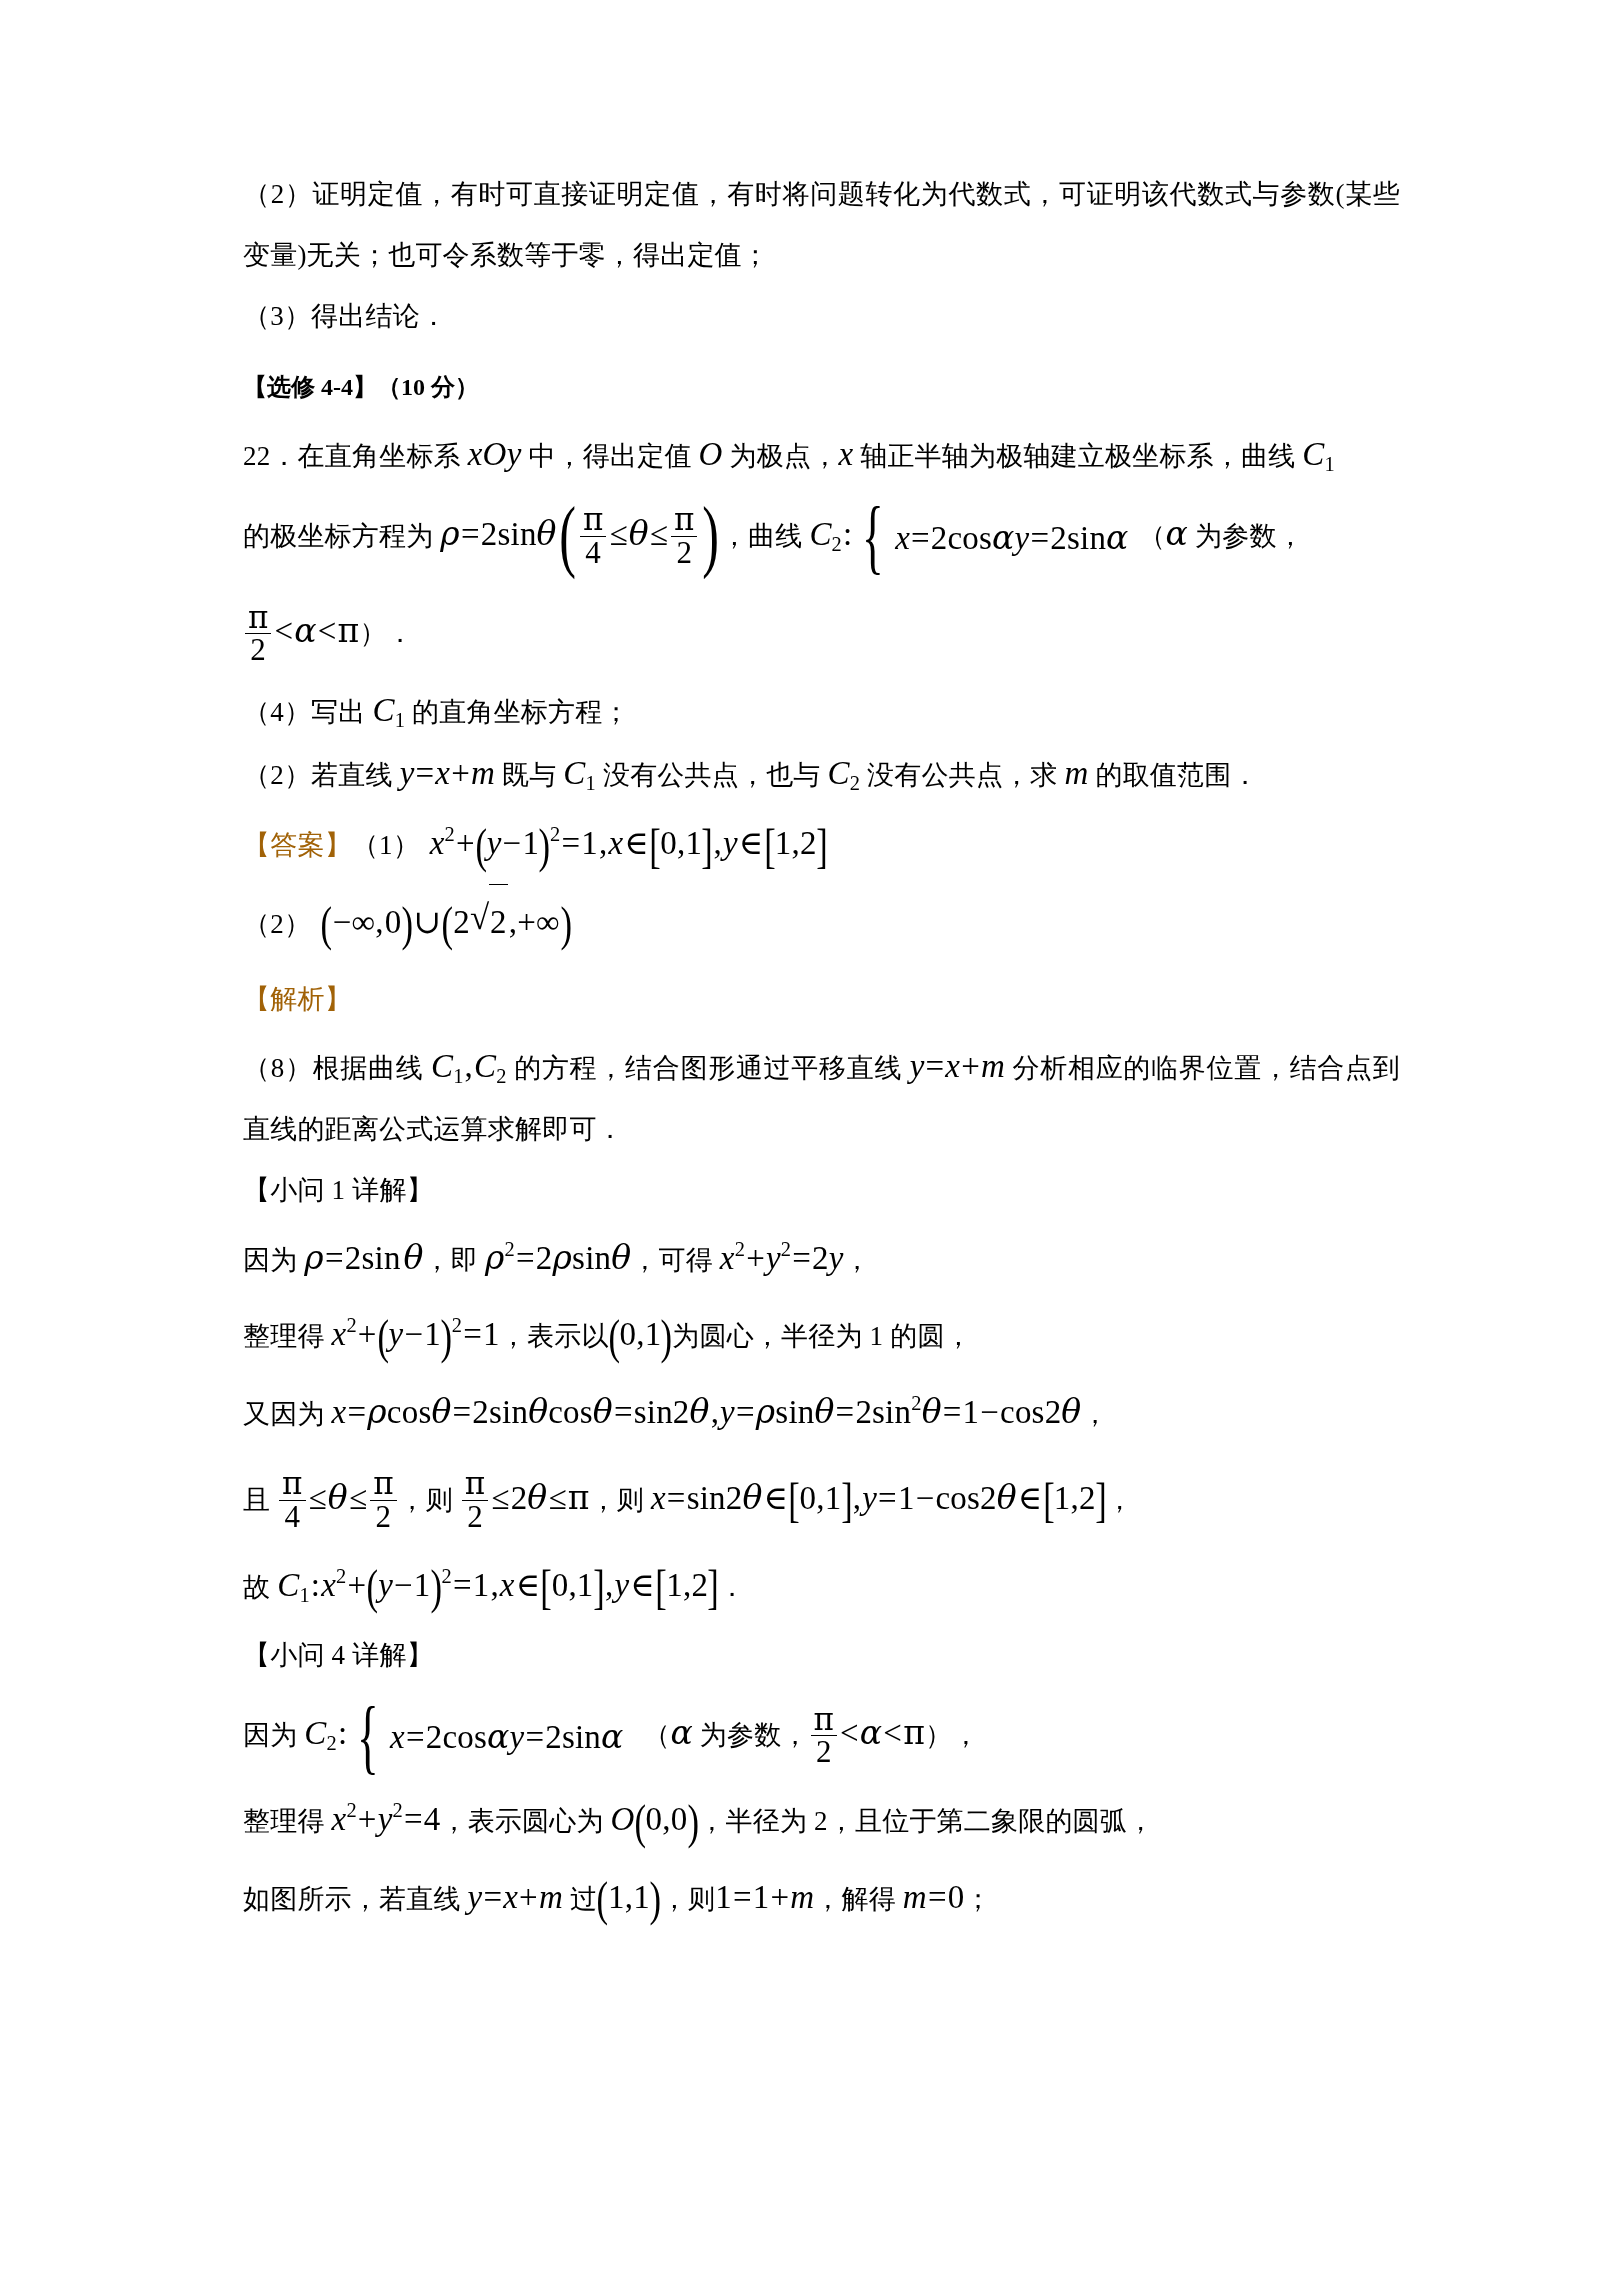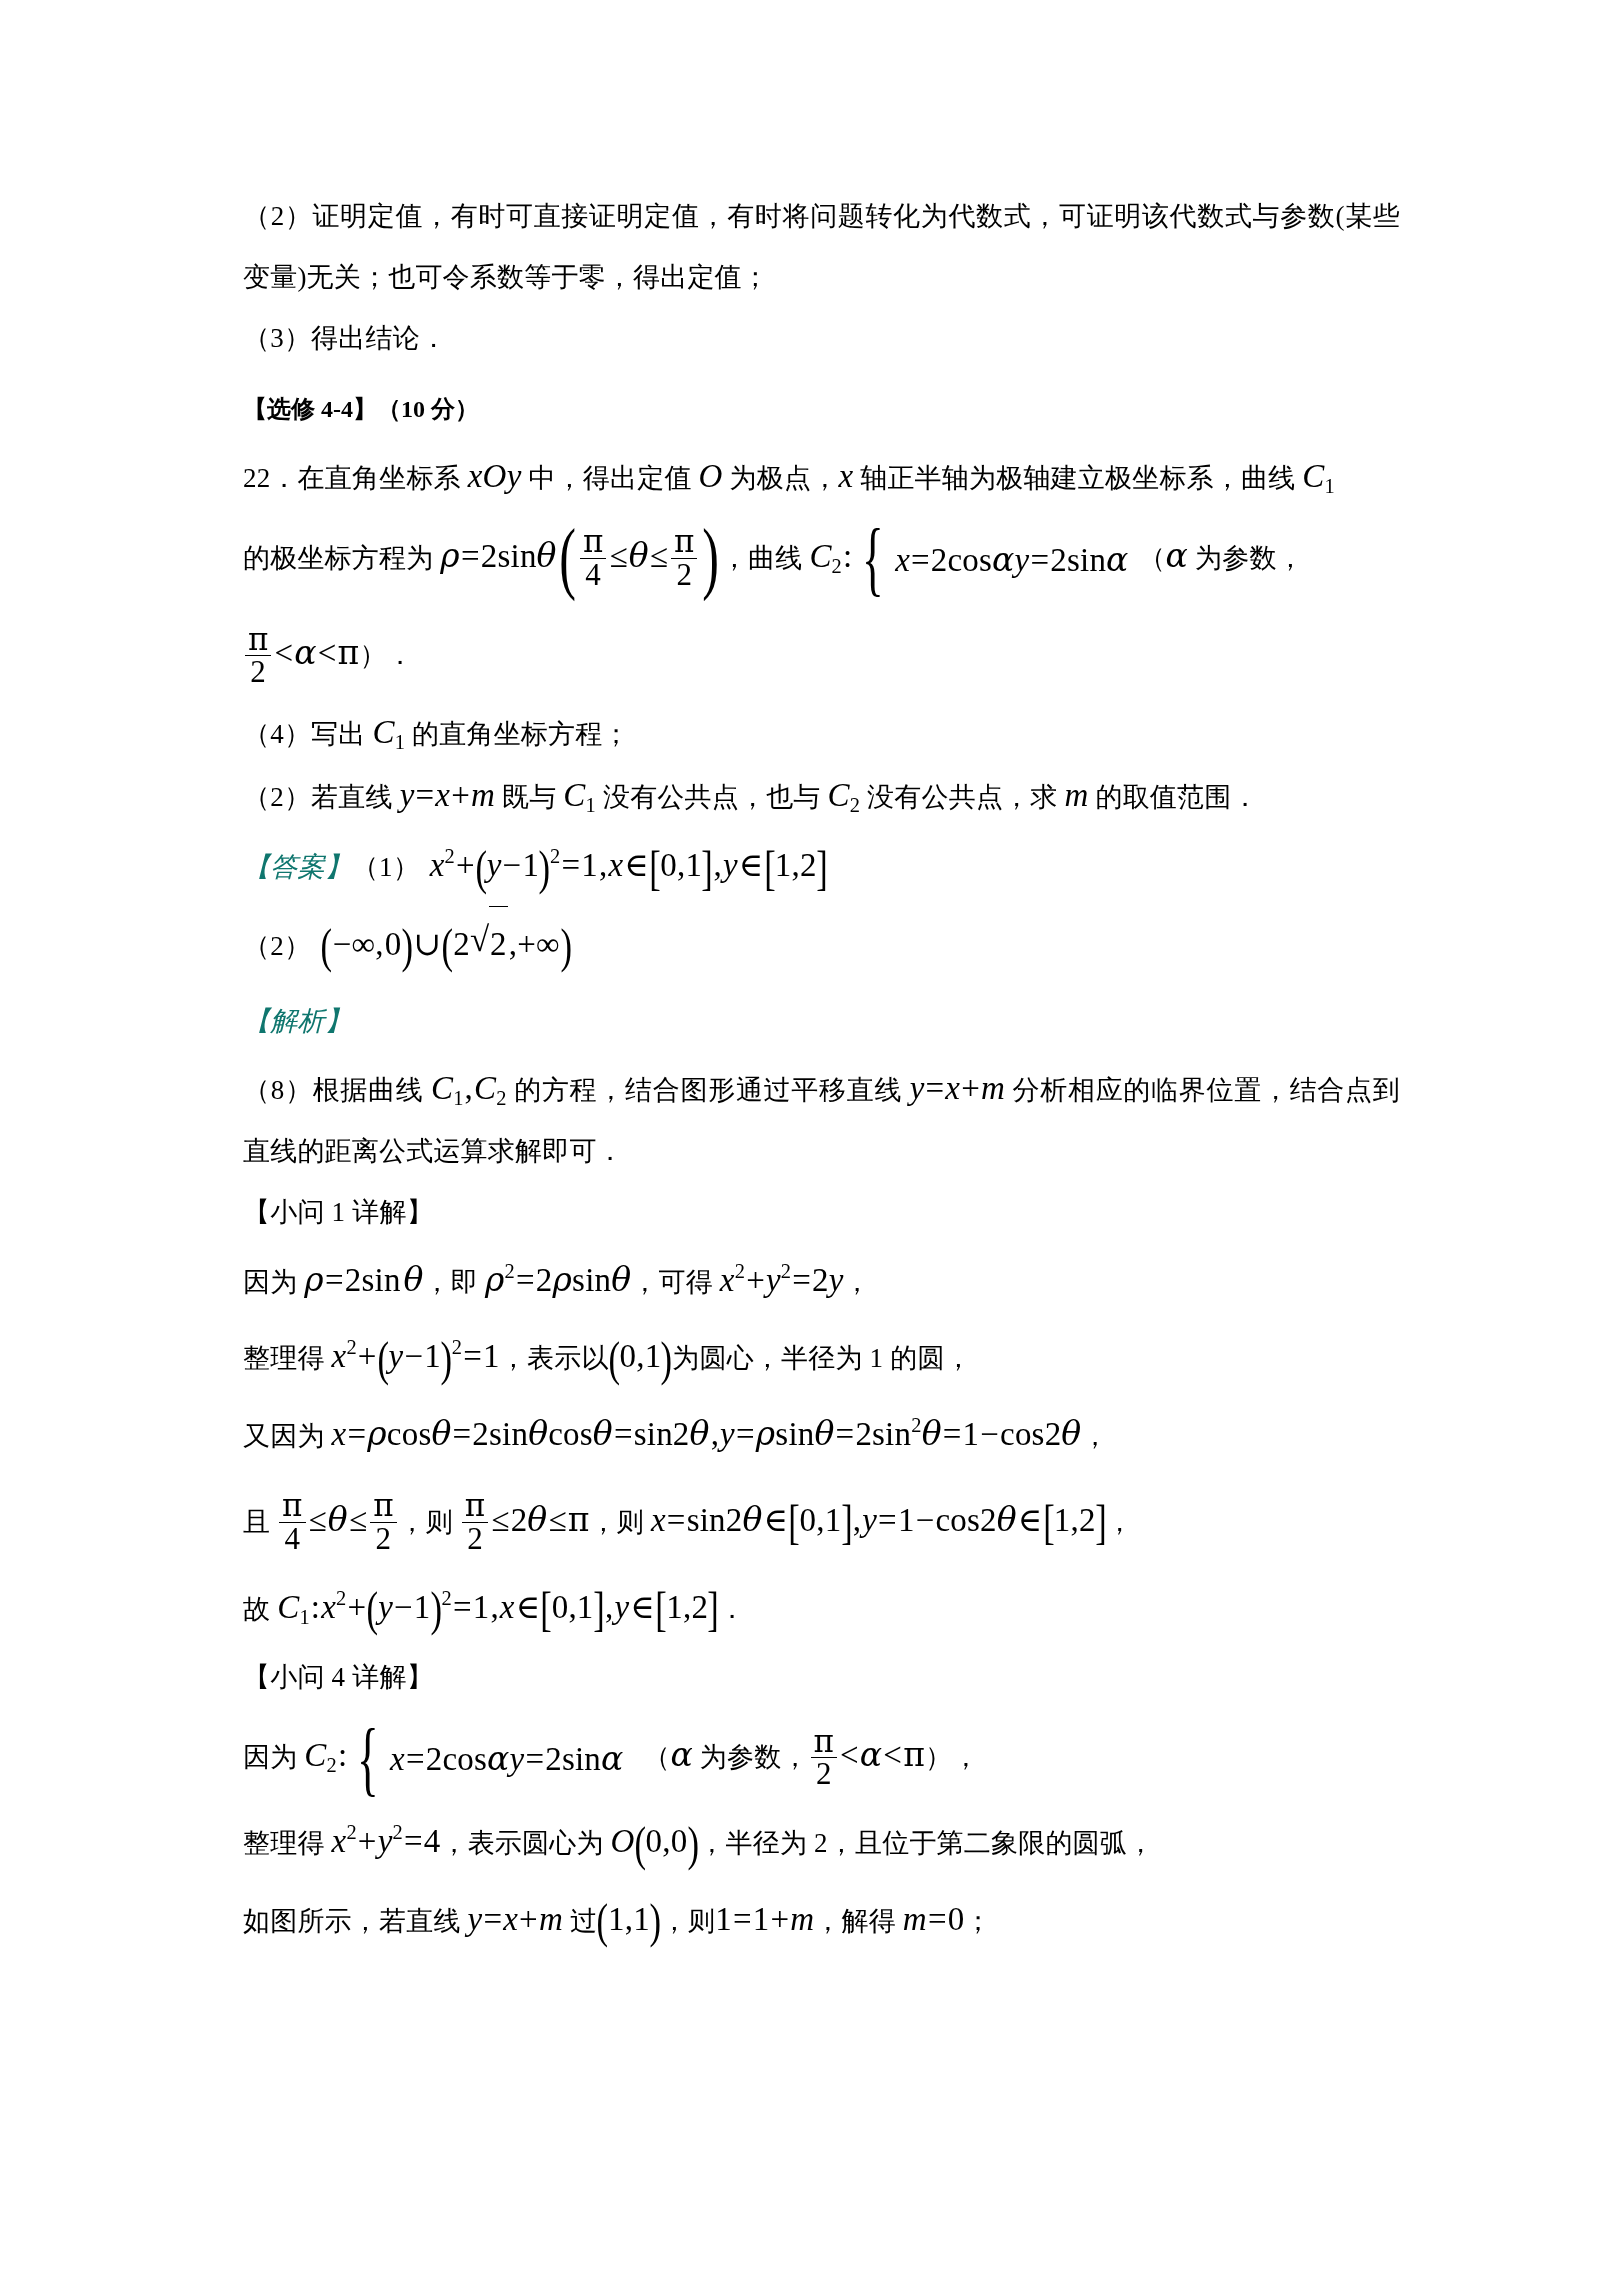--- a/index.html
+++ b/index.html
@@ -14,38 +14,38 @@
   .page {
     position: relative;
     width: 1621px;
     height: 2293px;
     background: #ffffff;
     overflow: hidden;
   }
   .content {
     position: absolute;
     left: 243px;
-    top: 186px;
+    top: 164px;
     width: 1157px;
   }
 
   
   .p {
     font-size: 27px;
     line-height: 61px;
     margin: 0 0 0 0;
     color: #000;
     text-align: justify;
     letter-spacing: 0.2px;
   }
   .tall { line-height: 74px; }
   .taller { line-height: 94px; }
 
   .cn { font-family: "Liberation Serif", "DejaVu Serif", serif; }
-  .blue { color: #0f766e; font-style: italic; }
+  .blue { color: #a16207; }
 
   .heading {
     font-size: 24px;
     font-weight: bold;
     line-height: 69px;
     margin: 5.9px 0 2px 0;
   }
 
   
   .m {

